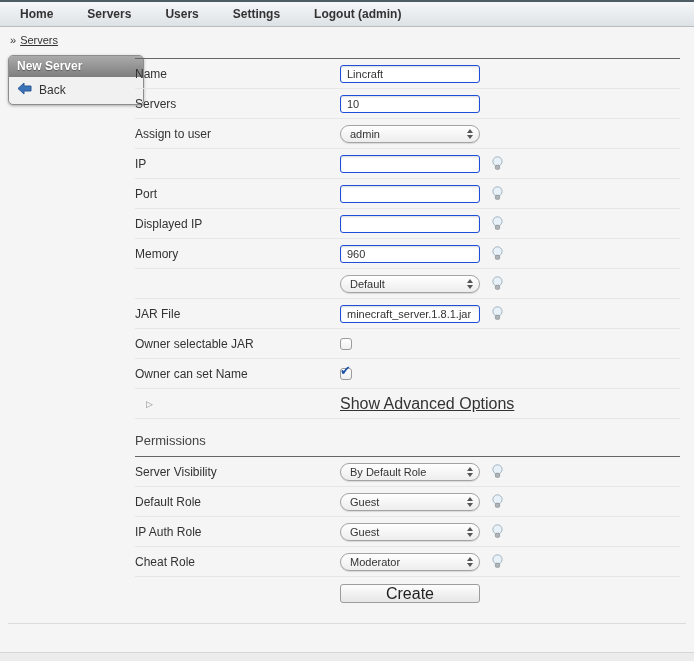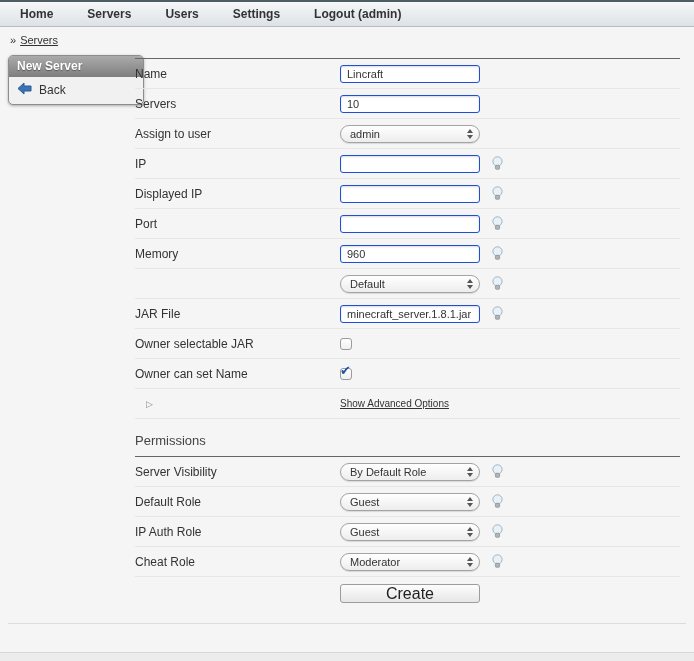--- a/index.html
+++ b/index.html
@@ -73,21 +73,21 @@
   .cbox {
     width:12px; height:12px; border:1px solid #9b9b9b; border-radius:3px;
     background:linear-gradient(#fff,#f0f0f0); position:relative; cursor:pointer;
   }
   .cbox .mark {
     position:absolute; left:-1px; top:-6px; font-size:13px; font-weight:bold;
     color:#1d52a8;
   }
   
   .disclosure { flex:0 0 205px; padding-left:11px; font-size:9px; color:#8a8a8a; }
-  .adv-link { font-size:10px; color:#333; text-decoration:underline; cursor:pointer; }
+  .adv-link { font-size:16px; color:#333; text-decoration:underline; cursor:pointer; }
   
   .create-row { display:flex; align-items:center; height:32px; }
   .create-btn {
     margin-left:205px; width:140px; height:19px;
     background:linear-gradient(#fdfdfd,#e6e6e6); border:1px solid #9c9c9c;
     border-radius:3px; font-size:16px; color:#222; cursor:pointer;
     font-family:"Liberation Sans","DejaVu Sans",sans-serif;
   }
   
   .footer-rule { border:none; border-top:1px solid #dcdcdc; margin:14px 8px 0; }
@@ -156,32 +156,32 @@
       <input class="txt-input" type="text" value="" style="">
       <span class="bulb">
         <svg width="13" height="15" viewBox="0 0 13 15">
             <circle cx="6.5" cy="5.4" r="4.6" fill="#e9f1f8" stroke="#9fb3c1"></circle>
             <rect x="4.4" y="9.3" width="4.2" height="4" rx="1" fill="#aeb4b8" stroke="#878d91" stroke-width=".7"></rect>
           </svg>
       </span>
     </div>
 
     <div class="form-row">
+      <span class="row-label">Port</span>
+      <input class="txt-input" type="text" value="" style="">
+      <span class="bulb">
+        <svg width="13" height="15" viewBox="0 0 13 15">
+            <circle cx="6.5" cy="5.4" r="4.6" fill="#e9f1f8" stroke="#9fb3c1"></circle>
+            <rect x="4.4" y="9.3" width="4.2" height="4" rx="1" fill="#aeb4b8" stroke="#878d91" stroke-width=".7"></rect>
+          </svg>
+      </span>
+    </div>
+
+    <div class="form-row">
       <span class="row-label">Displayed IP</span>
-      <input class="txt-input" type="text" value="" style="">
-      <span class="bulb">
-        <svg width="13" height="15" viewBox="0 0 13 15">
-            <circle cx="6.5" cy="5.4" r="4.6" fill="#e9f1f8" stroke="#9fb3c1"></circle>
-            <rect x="4.4" y="9.3" width="4.2" height="4" rx="1" fill="#aeb4b8" stroke="#878d91" stroke-width=".7"></rect>
-          </svg>
-      </span>
-    </div>
-
-    <div class="form-row">
-      <span class="row-label">Port</span>
       <input class="txt-input" type="text" value="" style="">
       <span class="bulb">
         <svg width="13" height="15" viewBox="0 0 13 15">
             <circle cx="6.5" cy="5.4" r="4.6" fill="#e9f1f8" stroke="#9fb3c1"></circle>
             <rect x="4.4" y="9.3" width="4.2" height="4" rx="1" fill="#aeb4b8" stroke="#878d91" stroke-width=".7"></rect>
           </svg>
       </span>
     </div>
 
     <div class="form-row">

